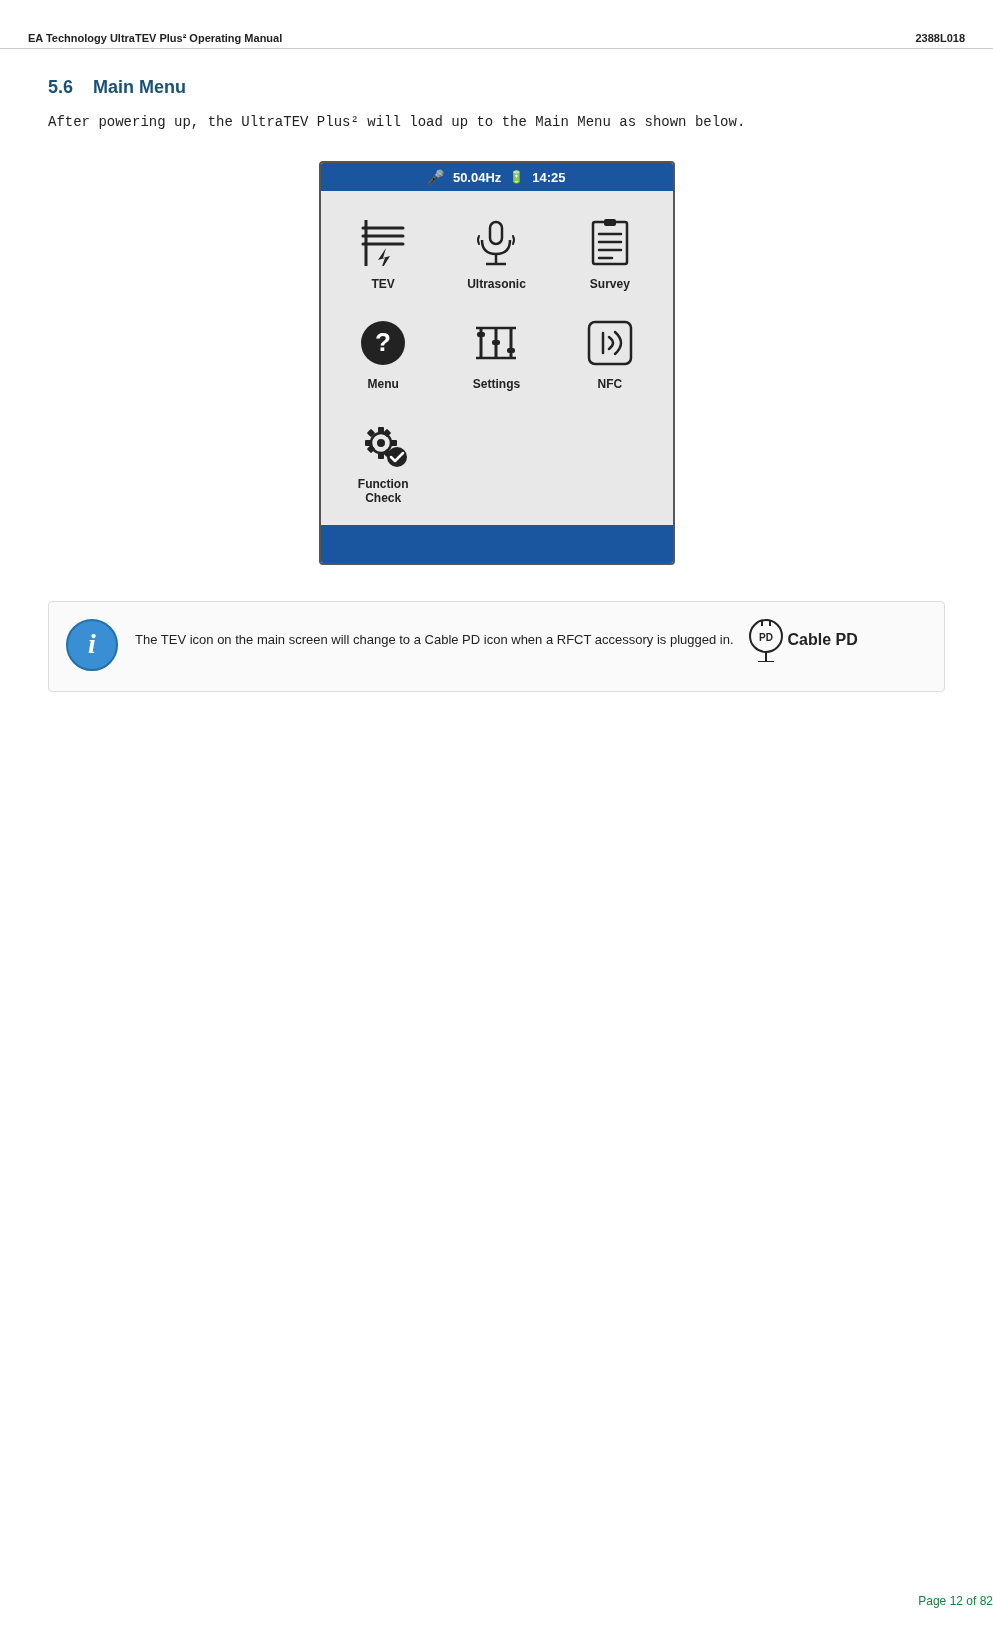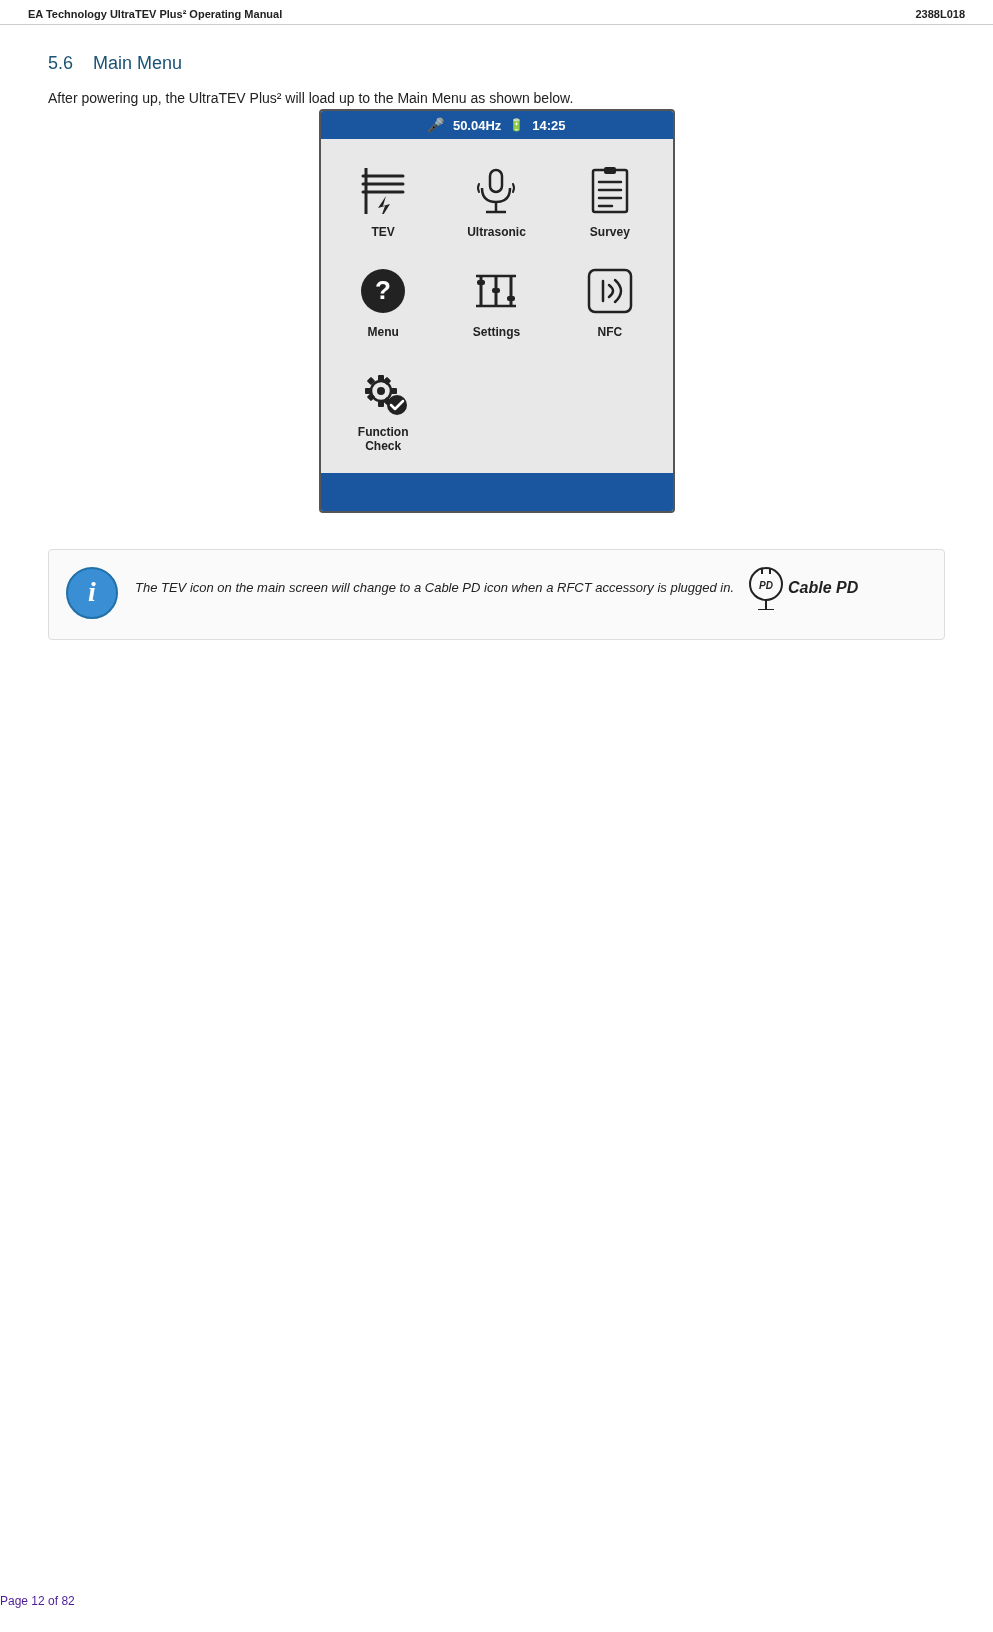--- a/index.html
+++ b/index.html
@@ -13,52 +13,55 @@
       padding: 0;
     }
 
     
     .page-header {
       display: flex;
       justify-content: space-between;
       align-items: center;
       padding: 8px 28px 4px 28px;
       border-bottom: 1px solid #ccc;
+      margin-top: 24px;
     }
     .page-header-left {
       font-size: 11px;
       font-weight: bold;
       color: #222;
     }
     .page-header-right {
       font-size: 11px;
       font-weight: bold;
       color: #222;
     }
 
     
     .main-content {
       padding: 28px 48px 48px 48px;
     }
 
     
     .section-heading {
       font-size: 18px;
-      font-weight: normal;
+      font-weight: bold;
       color: #1a5276;
       margin-bottom: 14px;
     }
     .section-heading span {
       color: #1a5276;
     }
 
     
     .intro-para {
       font-size: 14px;
+      margin-bottom: 28px;
       line-height: 1.5;
+      font-family: Liberation Mono, monospace;
     }
 
     
     .device-screenshot-wrapper {
       display: flex;
       justify-content: center;
       margin-bottom: 30px;
     }
 
     .device-screen {
@@ -203,21 +206,20 @@
 
     .info-text p {
       margin-bottom: 10px;
     }
 
     .info-text p:last-child {
       margin-bottom: 12px;
       display: flex;
       align-items: center;
       gap: 10px;
-      font-style: italic;
     }
 
     .cable-pd-box {
       display: flex;
       flex-direction: row;
       align-items: center;
       font-size: 10px;
       flex-shrink: 0;
     }
 
@@ -225,23 +227,23 @@
       width: 44px;
       height: 44px;
     }
 
     
     .page-footer {
       position: absolute;
       bottom: 24px;
       left: 0;
       right: 0;
-      text-align: left;
+      text-align: right;
       font-size: 12px;
-      color: #4c1d95;
+      color: #15803d;
     }
   </style>
 </head>
 <body>
 
 <div class="page-header">
   <span class="page-header-left">EA Technology UltraTEV Plus² Operating Manual</span>
   <span class="page-header-right">2388L018</span>
 </div>
 

